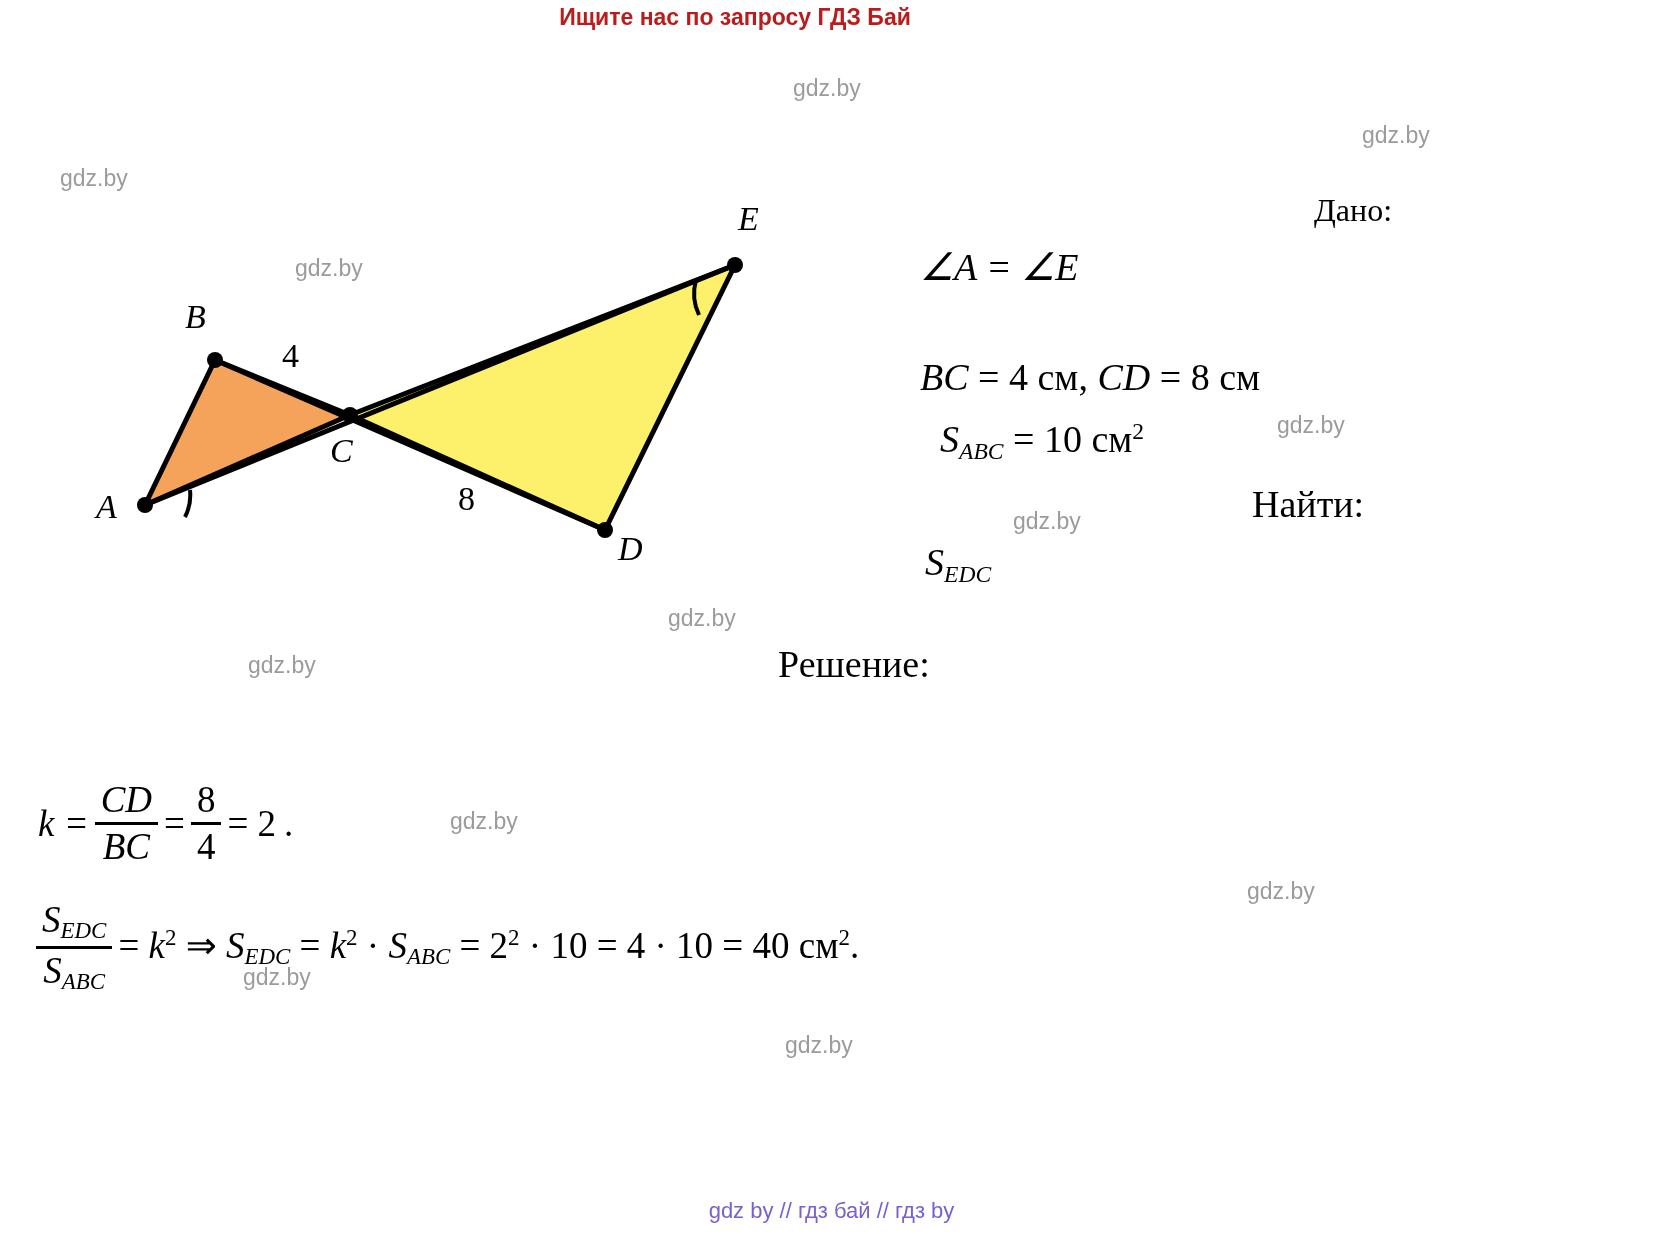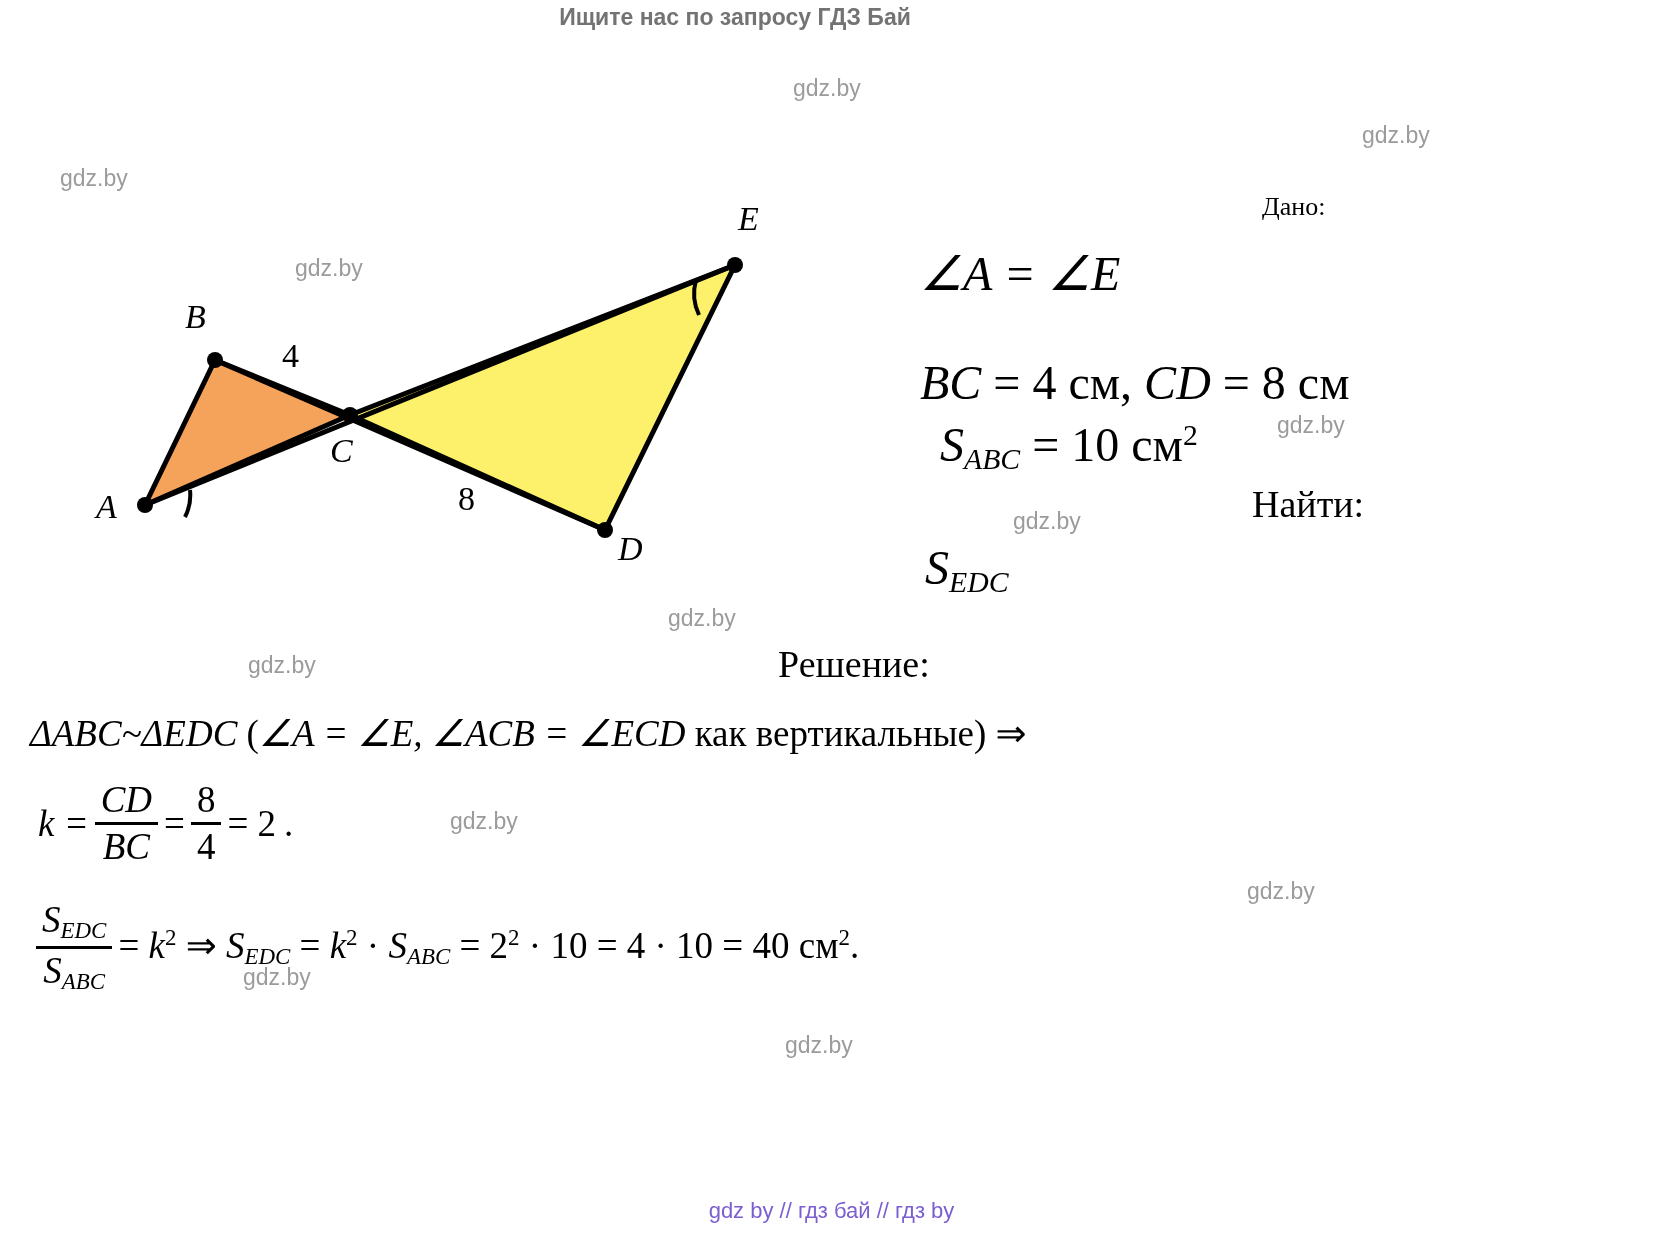--- a/index.html
+++ b/index.html
@@ -20,21 +20,21 @@
     width: 1663px;
     height: 1234px;
   }
   
   .top-banner {
     position: absolute;
     top: 4px;
     left: 0;
     width: 1470px;
     text-align: center;
-    color: #737373;
+    color: #b91c1c;
     font-family: "Liberation Sans", sans-serif;
     font-size: 23px;
     font-weight: bold;
   }
   
   .task-number {
     position: absolute;
     top: 52px;
     left: 22px;
     font-size: 40px;
@@ -56,33 +56,33 @@
     position: absolute;
     top: 190px;
     left: 60px;
     width: 840px;
     height: 420px;
   }
   
   .given-label {
     position: absolute;
     top: 192px;
-    left: 1262px;
-    font-size: 26px;
+    left: 1314px;
+    font-size: 32px;
   }
   .given-lines {
     position: absolute;
     top: 245px;
     left: 920px;
     width: 600px;
   }
   .math {
     font-family: "Liberation Serif", serif;
     font-style: italic;
-    font-size: 48px;
+    font-size: 38px;
     white-space: nowrap;
   }
   .sub {
     font-size: 0.62em;
     vertical-align: -0.28em;
     font-style: italic;
   }
   .sup {
     font-size: 0.62em;
     vertical-align: 0.55em;
@@ -237,23 +237,20 @@
     </div>
   </div>
 
   <div class="find-label">Найти:</div>
   <div class="find-value math">
     <span class="italic">S</span><span class="sub">EDC</span>
   </div>
 
   <div class="solution-label">Решение:</div>
 
-  <div class="sol-line-1 math">
-    <span class="italic">ΔABC~ΔEDC</span><span class="upright"> (</span><span class="italic">∠A = ∠E, ∠ACB = ∠ECD</span><span class="upright"> как вертикальные) ⇒</span>
-  </div>
 
   <div class="sol-line-2 math">
     <span class="italic">k =</span>
     <span class="frac">
       <span class="num italic">CD</span>
       <span class="bar"></span>
       <span class="den italic">BC</span>
     </span>
     <span class="upright">=</span>
     <span class="frac">

